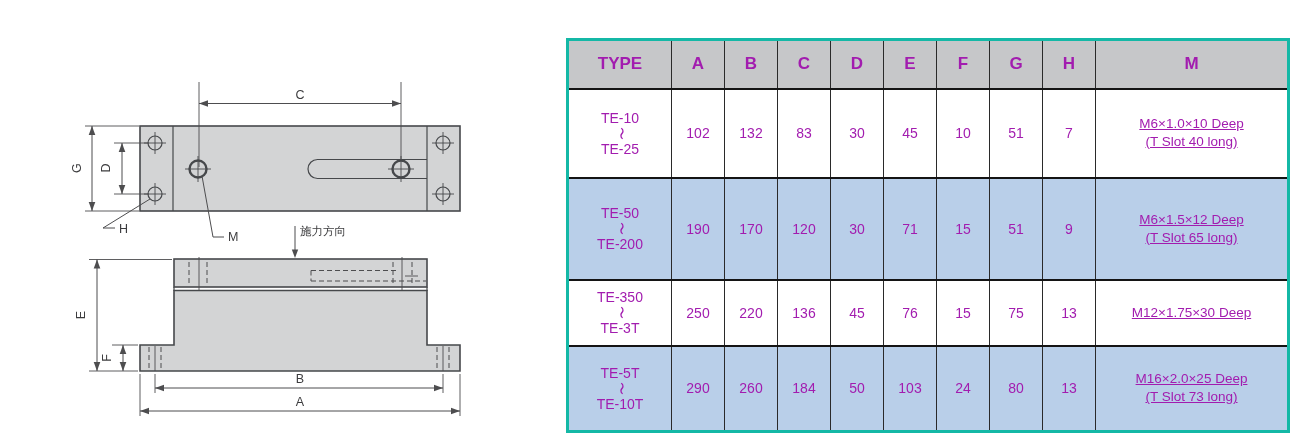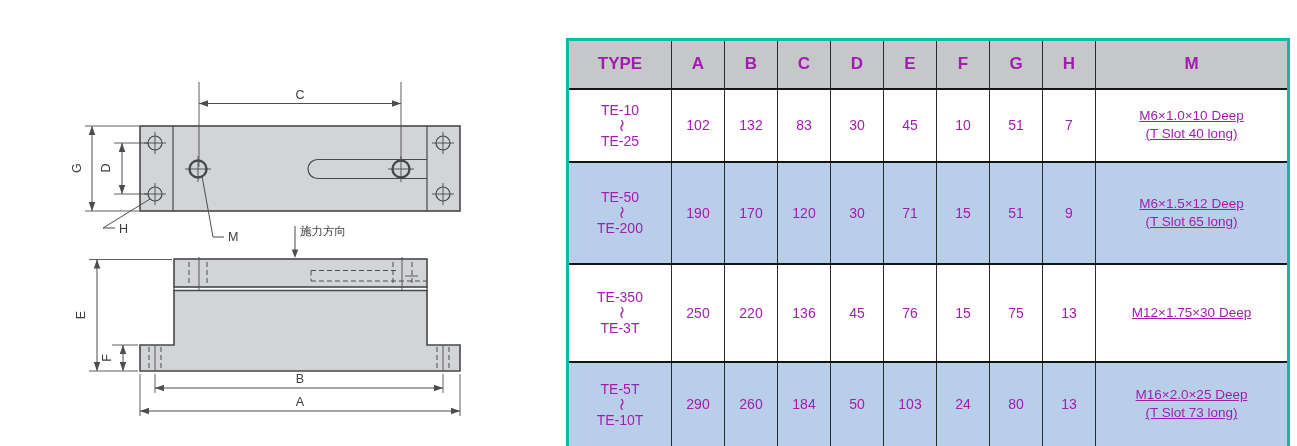--- a/index.html
+++ b/index.html
@@ -200,21 +200,21 @@
       <th>B</th>
       <th>C</th>
       <th>D</th>
       <th>E</th>
       <th>F</th>
       <th>G</th>
       <th>H</th>
       <th>M</th>
     </tr>
 
-    <tr style="height:73px">
+    <tr style="height:89px">
       <td class="type">
         <span>TE-10</span>
         <span class="wave">〜</span>
         <span>TE-25</span>
       </td>
       <td>102</td>
       <td>132</td>
       <td>83</td>
       <td>30</td>
       <td>45</td>
@@ -240,21 +240,21 @@
       <td>71</td>
       <td>15</td>
       <td>51</td>
       <td>9</td>
       <td class="mcol">
         <span>M6×1.5×12 Deep</span>
         <span>(T Slot 65 long)</span>
       </td>
     </tr>
 
-    <tr style="height:98px">
+    <tr style="height:66px">
       <td class="type">
         <span>TE-350</span>
         <span class="wave">〜</span>
         <span>TE-3T</span>
       </td>
       <td>250</td>
       <td>220</td>
       <td>136</td>
       <td>45</td>
       <td>76</td>

